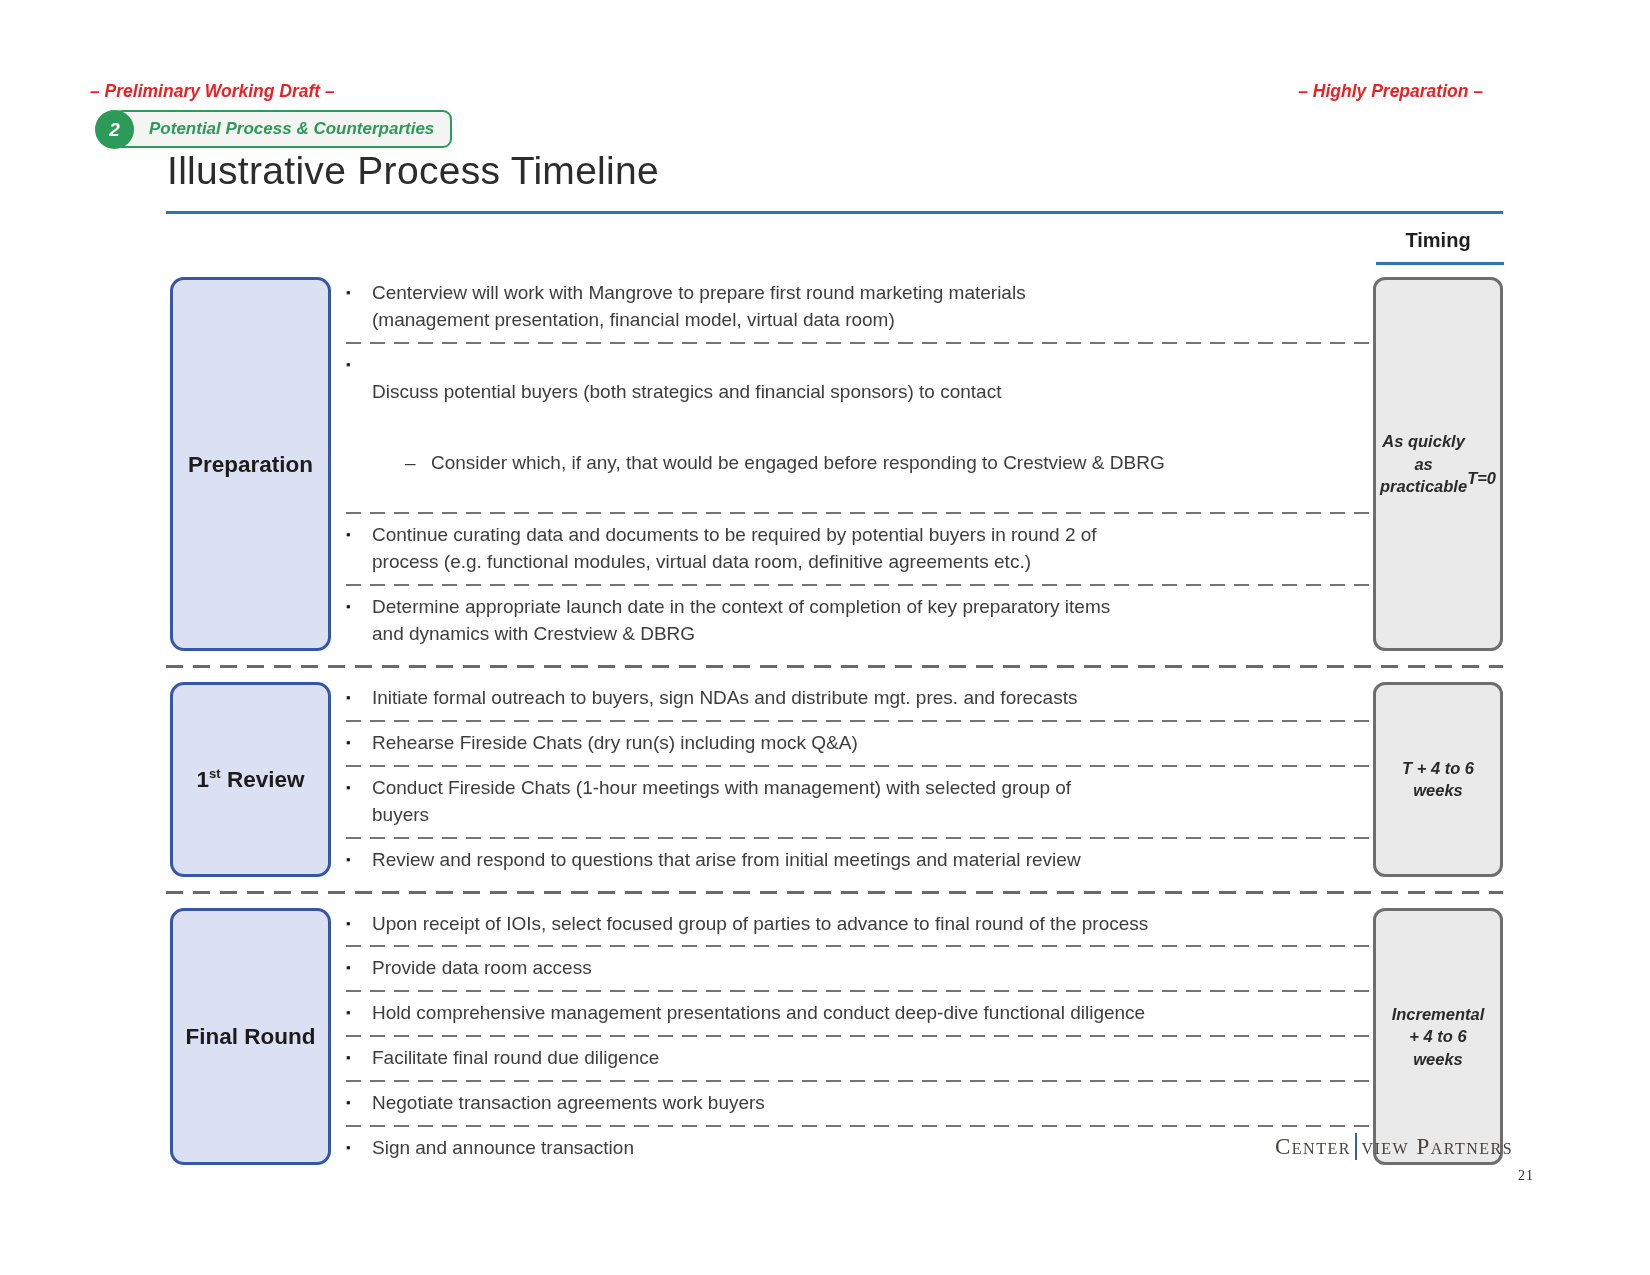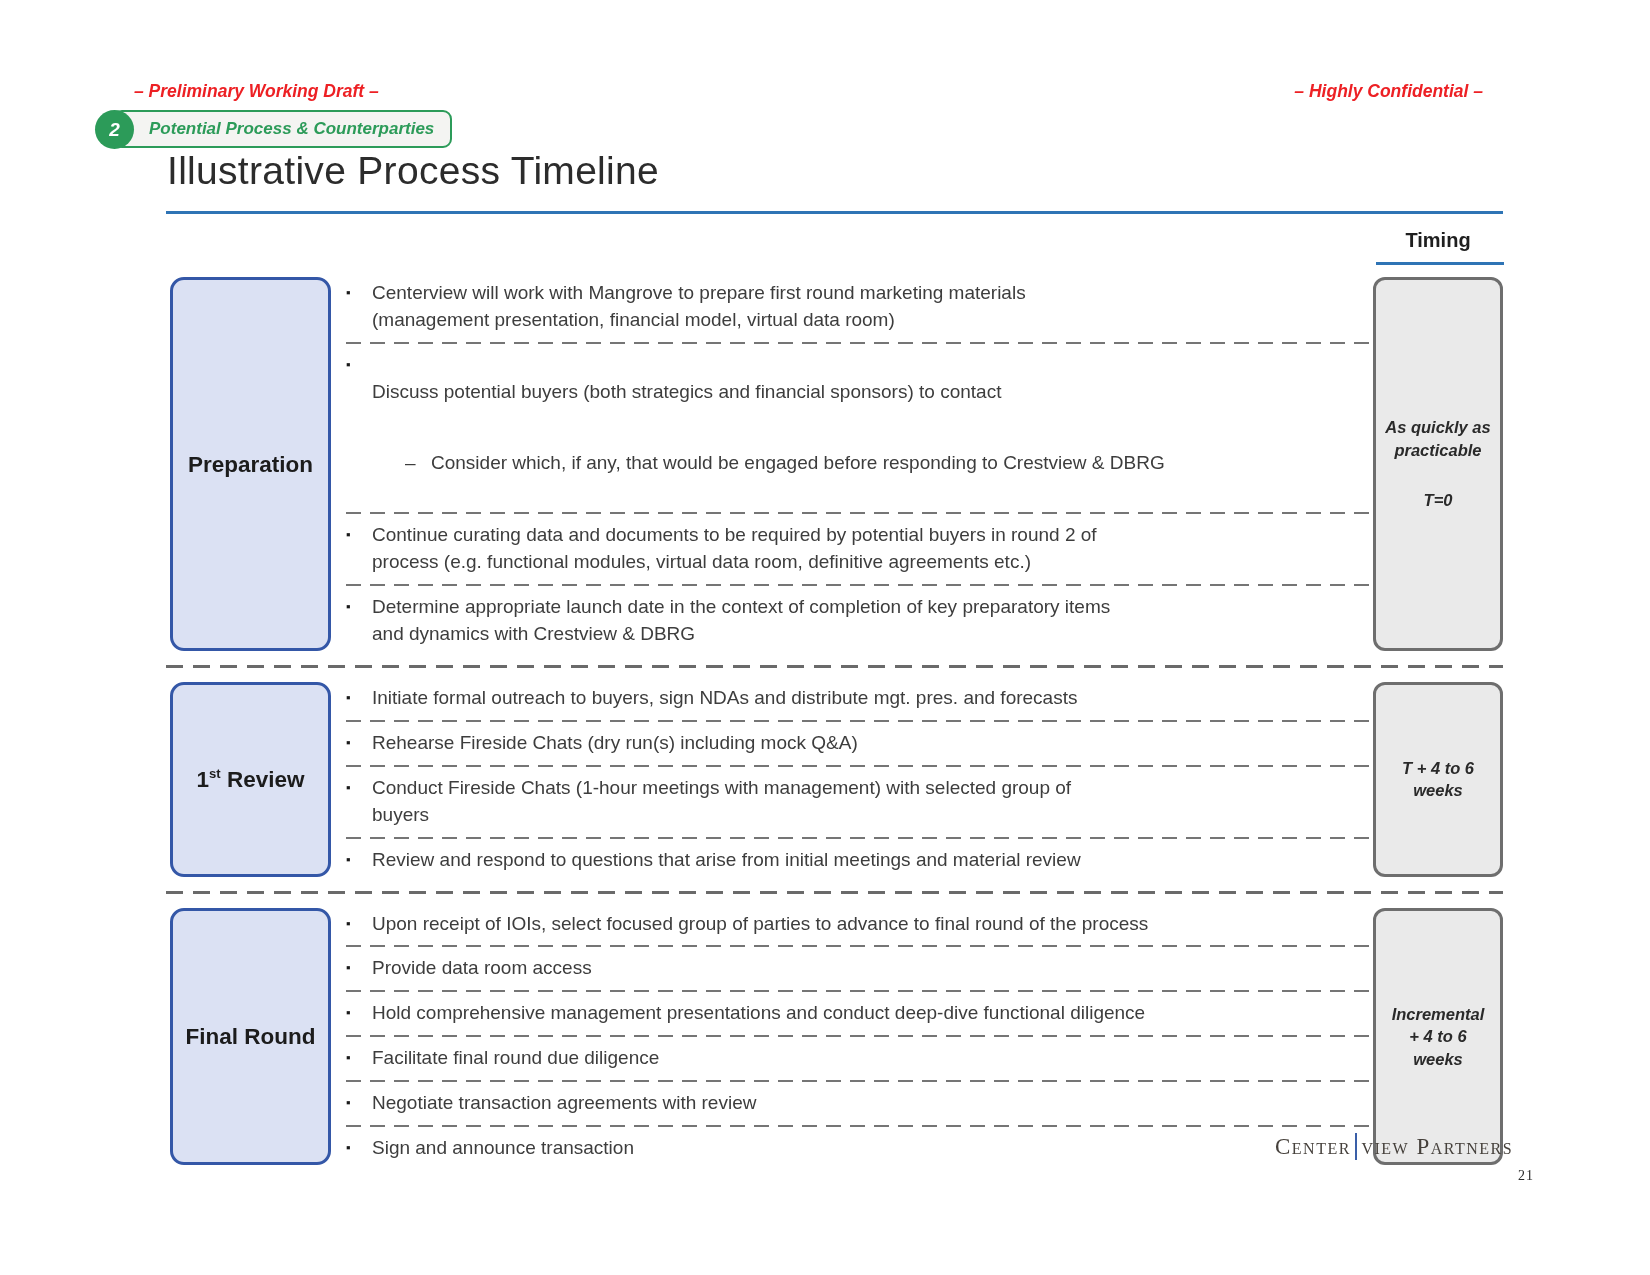--- a/index.html
+++ b/index.html
@@ -7,21 +7,21 @@
     --phase-fill:#DBE1F3; --phase-border:#3457A7;
     --timing-fill:#EAEAEA; --timing-border:#6E6E6E;
     --dash:#757575; --dash2:#6A6A6A; --text:#3D3D3D;
   }
   *{box-sizing:border-box;}
   html,body{margin:0;padding:0;}
   body{width:1650px;height:1275px;position:relative;background:#ffffff;
        font-family:"Liberation Sans",sans-serif;overflow:hidden;}
 
   .hdr{position:absolute;top:81px;font-size:17.5px;font-weight:bold;font-style:italic;color:var(--red);}
-  .hdr-left{left:90px;margin-left:44px;}
+  .hdr-left{left:90px;}
   .hdr-right{right:167px;}
 
   .badge{position:absolute;left:113px;top:110px;height:38px;border:2px solid var(--green);
          border-radius:9px;background:#f4f4f2;display:flex;align-items:center;
          padding:0 16px 0 34px;}
   .badge-circle{position:absolute;left:-20px;top:-2px;width:39px;height:39px;border-radius:50%;
          background:var(--green);color:#fff;display:flex;align-items:center;justify-content:center;
          font-size:19px;font-weight:bold;font-style:italic;}
   .badge-label{color:var(--green);font-weight:bold;font-style:italic;font-size:17px;white-space:nowrap;}
 
@@ -36,21 +36,21 @@
   .section{display:flex;align-items:stretch;}
   .label-col{width:170px;flex:0 0 170px;display:flex;}
   .phase-box{flex:1;margin:5px 5px 5px 4px;background:var(--phase-fill);
          border:3px solid var(--phase-border);border-radius:14px;
          display:flex;align-items:center;justify-content:center;
          font-size:22.5px;font-weight:bold;color:#1c1c1c;text-align:center;}
   .sup{vertical-align:super;font-size:0.58em;}
   .rows-col{flex:1;padding-left:10px;display:flex;flex-direction:column;justify-content:center;}
   .timing-col{width:130px;flex:0 0 130px;display:flex;}
   .timing-box{flex:1;margin:5px 0;background:var(--timing-fill);border:3px solid var(--timing-border);
-         border-radius:12px;display:flex;flex-direction:column;align-items:center;justify-content:center;
+         border-radius:12px;display:flex;flex-direction:row;align-items:center;justify-content:center;
          text-align:center;font-weight:bold;font-style:italic;font-size:16.5px;color:#2a2a2a;
          padding:6px 4px;line-height:1.35;}
   .timing-line{white-space:pre-line;}
   .timing-line2{margin-top:28px;}
 
   .row{display:flex;padding:8px 0;}
   .bullet{flex:0 0 26px;font-size:13px;color:#1a1a1a;padding-top:5px;}
   .row-text{flex:1;font-size:19px;color:var(--text);line-height:1.42;white-space:pre-line;}
   .subrow{display:flex;margin-top:17px;padding-left:33px;}
   .sub-dash{flex:0 0 26px;font-size:19px;color:var(--text);}
@@ -65,21 +65,21 @@
   .logo-bar{width:2.5px;height:27px;background:#3a5fa8;margin:0 4px;}
   .pagenum{position:absolute;left:1518px;top:1168px;font-family:"Liberation Serif",serif;
          font-size:14px;color:#2a2a2a;letter-spacing:1px;}
 </style>
 </head>
 <body>
 
 <div>
 
   <div class="hdr hdr-left">– Preliminary Working Draft –</div>
-  <div class="hdr hdr-right">– Highly Confidential –</div>
+  <div class="hdr hdr-right">– Highly Preparation –</div>
 
   <div class="badge">
     <div class="badge-circle">2</div>
     <div class="badge-label">Potential Process &amp; Counterparties</div>
   </div>
 
   <div class="title">Illustrative Process Timeline</div>
   <div class="title-underline"></div>
 
   <div class="timing-header">Timing</div>
@@ -194,21 +194,21 @@
           <div class="row-text">Hold comprehensive management presentations and conduct deep-dive functional diligence</div>
         </div>
         <div class="row-sep"></div>
         <div class="row">
           <span class="bullet">▪</span>
           <div class="row-text">Facilitate final round due diligence</div>
         </div>
         <div class="row-sep"></div>
         <div class="row">
           <span class="bullet">▪</span>
-          <div class="row-text">Negotiate transaction agreements with review</div>
+          <div class="row-text">Negotiate transaction agreements work buyers</div>
         </div>
         <div class="row-sep"></div>
         <div class="row">
           <span class="bullet">▪</span>
           <div class="row-text">Sign and announce transaction</div>
         </div>
       </div>
       <div class="timing-col">
         <div class="timing-box">
           <div class="timing-line">Incremental

